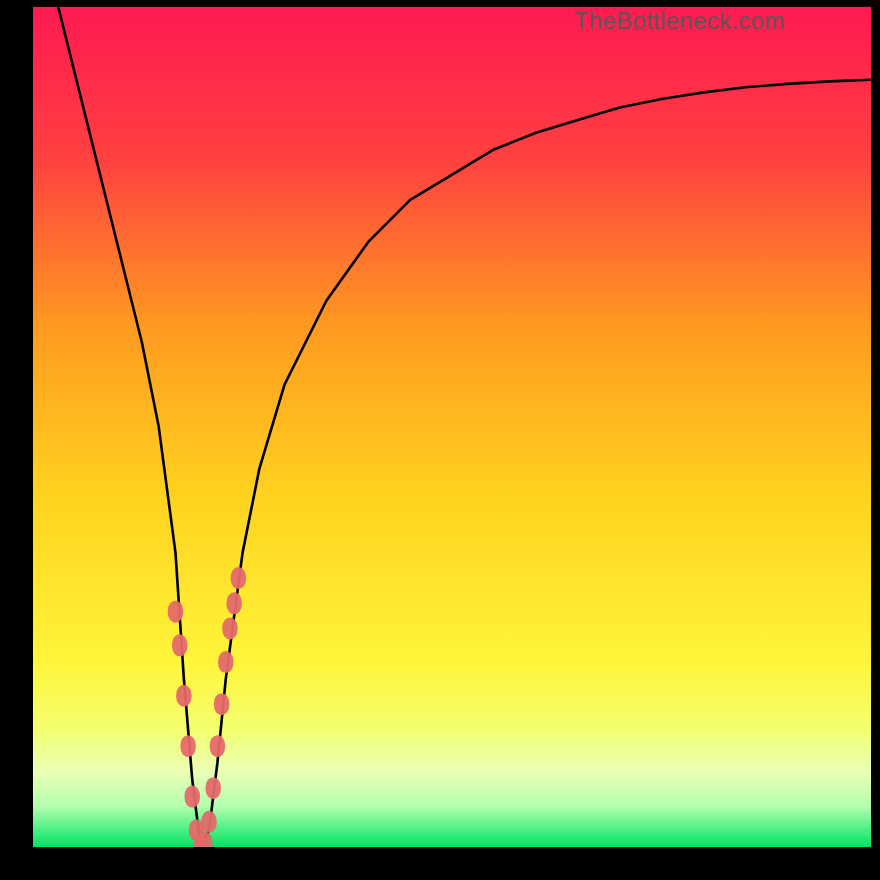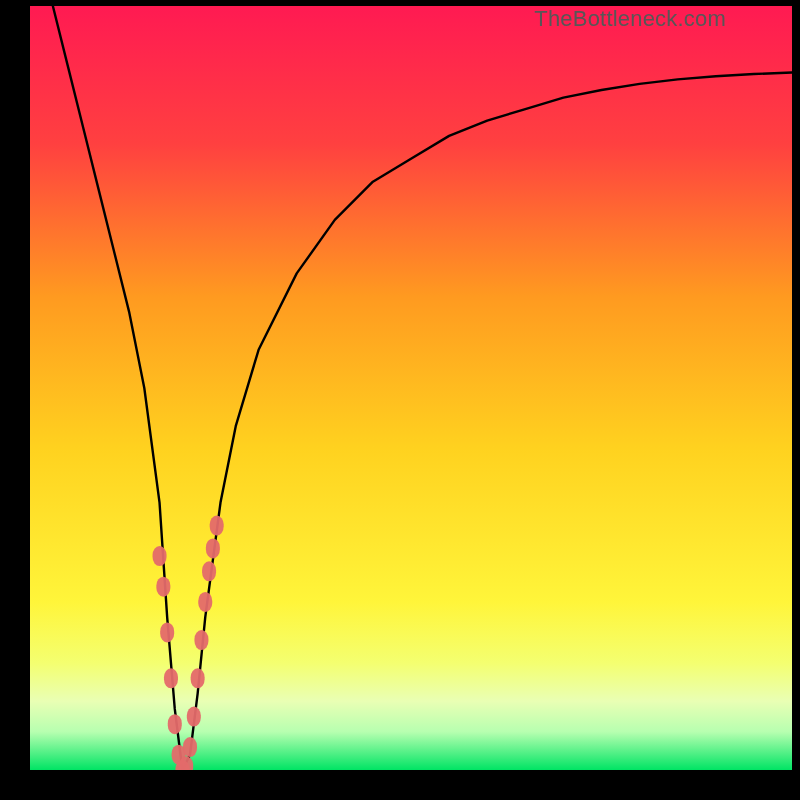--- a/index.html
+++ b/index.html
@@ -9,21 +9,20 @@
     height: 800px;
     overflow: hidden;
     background: #000;
     font-family: Arial, Helvetica, sans-serif;
   }
   .frame {
     position: absolute;
     left: 0; top: 0;
     width: 724px; height: 800px;
     background: #000;
-    padding-left: 12px;
   }
   .plot {
     position: absolute;
     left: 30px;
     top: 6px;
     width: 762px;
     height: 764px;
     overflow: hidden;
   }
   .plot svg {

